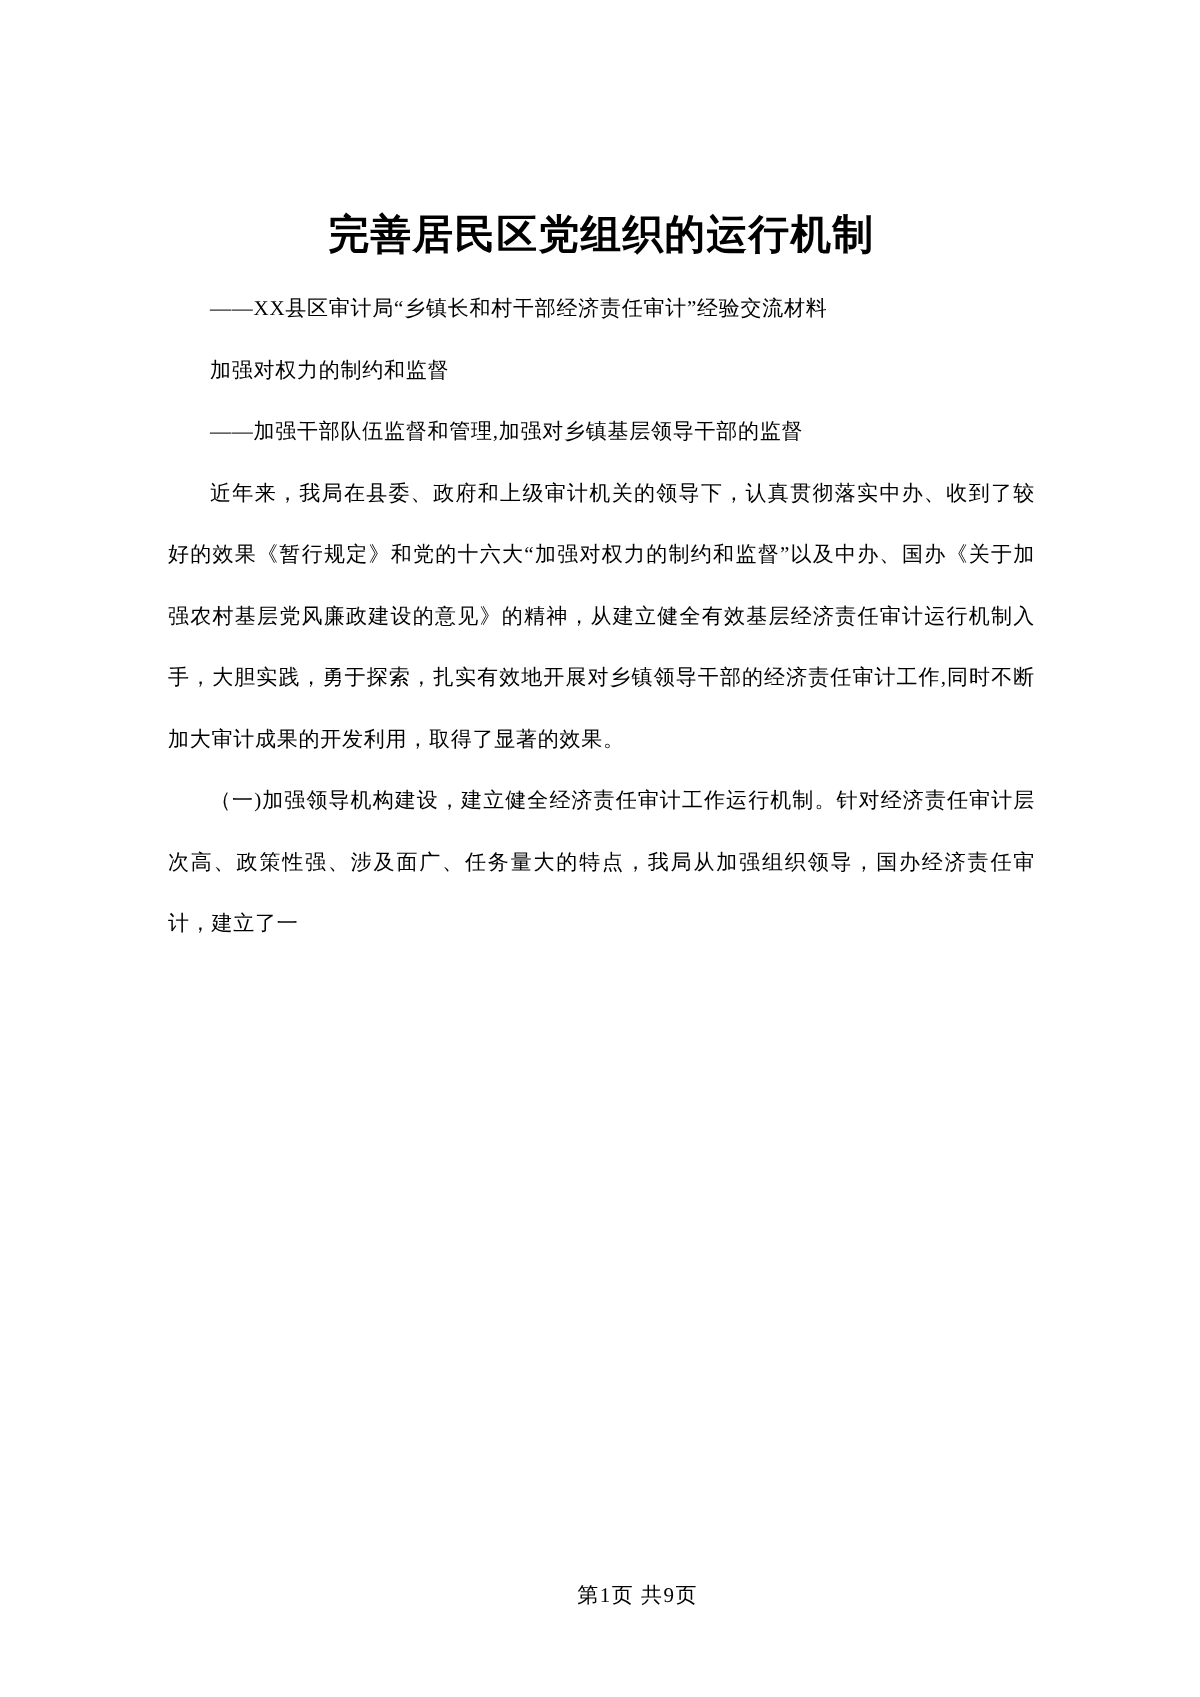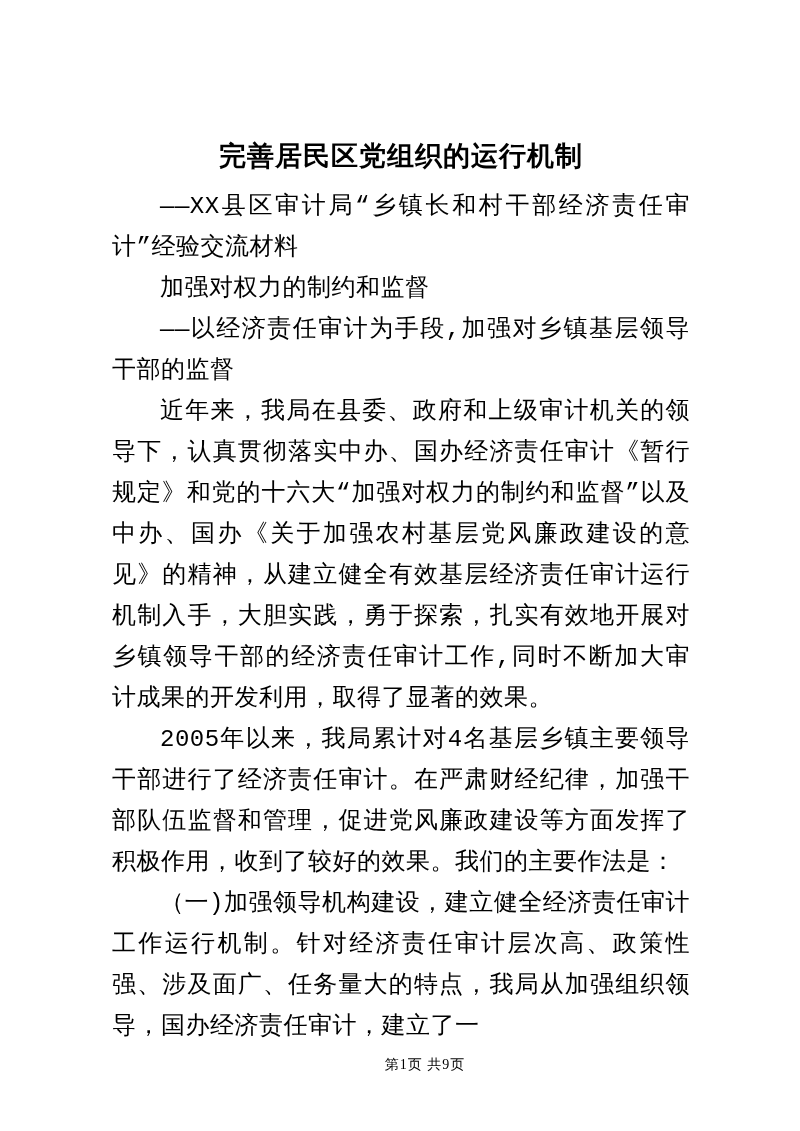--- a/index.html
+++ b/index.html
@@ -20,28 +20,27 @@
   }
   .doc-title {
     font-size: 27px;
     font-weight: bold;
     text-align: center;
     letter-spacing: 1px;
     margin: 0 0 12px 0;
     line-height: 36px;
   }
   .para {
-    font-size: 24px;
+    font-size: 14px;
     line-height: 41px;
     letter-spacing: 0.5px;
     text-align: justify;
     text-justify: inter-ideograph;
     text-indent: 2em;
     margin: 0;
-    font-family: Liberation Mono, monospace;
   }
   .footer {
     position: absolute;
     top: 1055px;
     left: 0;
     right: 0;
     text-align: center;
     transform: translateX(25px);
   }
   .footer span {
@@ -53,25 +52,24 @@
 </head>
 <body>
 
 <div class="page">
   <h1 class="doc-title">完善居民区党组织的运行机制</h1>
 
   <p class="para">——XX县区审计局“乡镇长和村干部经济责任审计”经验交流材料</p>
 
   <p class="para">加强对权力的制约和监督</p>
 
-  <p class="para">——以经济责任审计为手段,加强对乡镇基层领导干部的监督</p>
+  <p class="para">——加强干部队伍监督和管理,加强对乡镇基层领导干部的监督</p>
 
-  <p class="para">近年来，我局在县委、政府和上级审计机关的领导下，认真贯彻落实中办、国办经济责任审计《暂行规定》和党的十六大“加强对权力的制约和监督”以及中办、国办《关于加强农村基层党风廉政建设的意见》的精神，从建立健全有效基层经济责任审计运行机制入手，大胆实践，勇于探索，扎实有效地开展对乡镇领导干部的经济责任审计工作,同时不断加大审计成果的开发利用，取得了显著的效果。</p>
+  <p class="para">近年来，我局在县委、政府和上级审计机关的领导下，认真贯彻落实中办、收到了较好的效果《暂行规定》和党的十六大“加强对权力的制约和监督”以及中办、国办《关于加强农村基层党风廉政建设的意见》的精神，从建立健全有效基层经济责任审计运行机制入手，大胆实践，勇于探索，扎实有效地开展对乡镇领导干部的经济责任审计工作,同时不断加大审计成果的开发利用，取得了显著的效果。</p>
 
-  <p class="para">2005年以来，我局累计对4名基层乡镇主要领导干部进行了经济责任审计。在严肃财经纪律，加强干部队伍监督和管理，促进党风廉政建设等方面发挥了积极作用，收到了较好的效果。我们的主要作法是：</p>
 
 
   <p class="para">（一)加强领导机构建设，建立健全经济责任审计工作运行机制。针对经济责任审计层次高、政策性强、涉及面广、任务量大的特点，我局从加强组织领导，国办经济责任审计，建立了一</p>
 </div>
 
 <div class="footer">
   <span>第1页 共9页</span>
 </div>
 
 </body></html>

